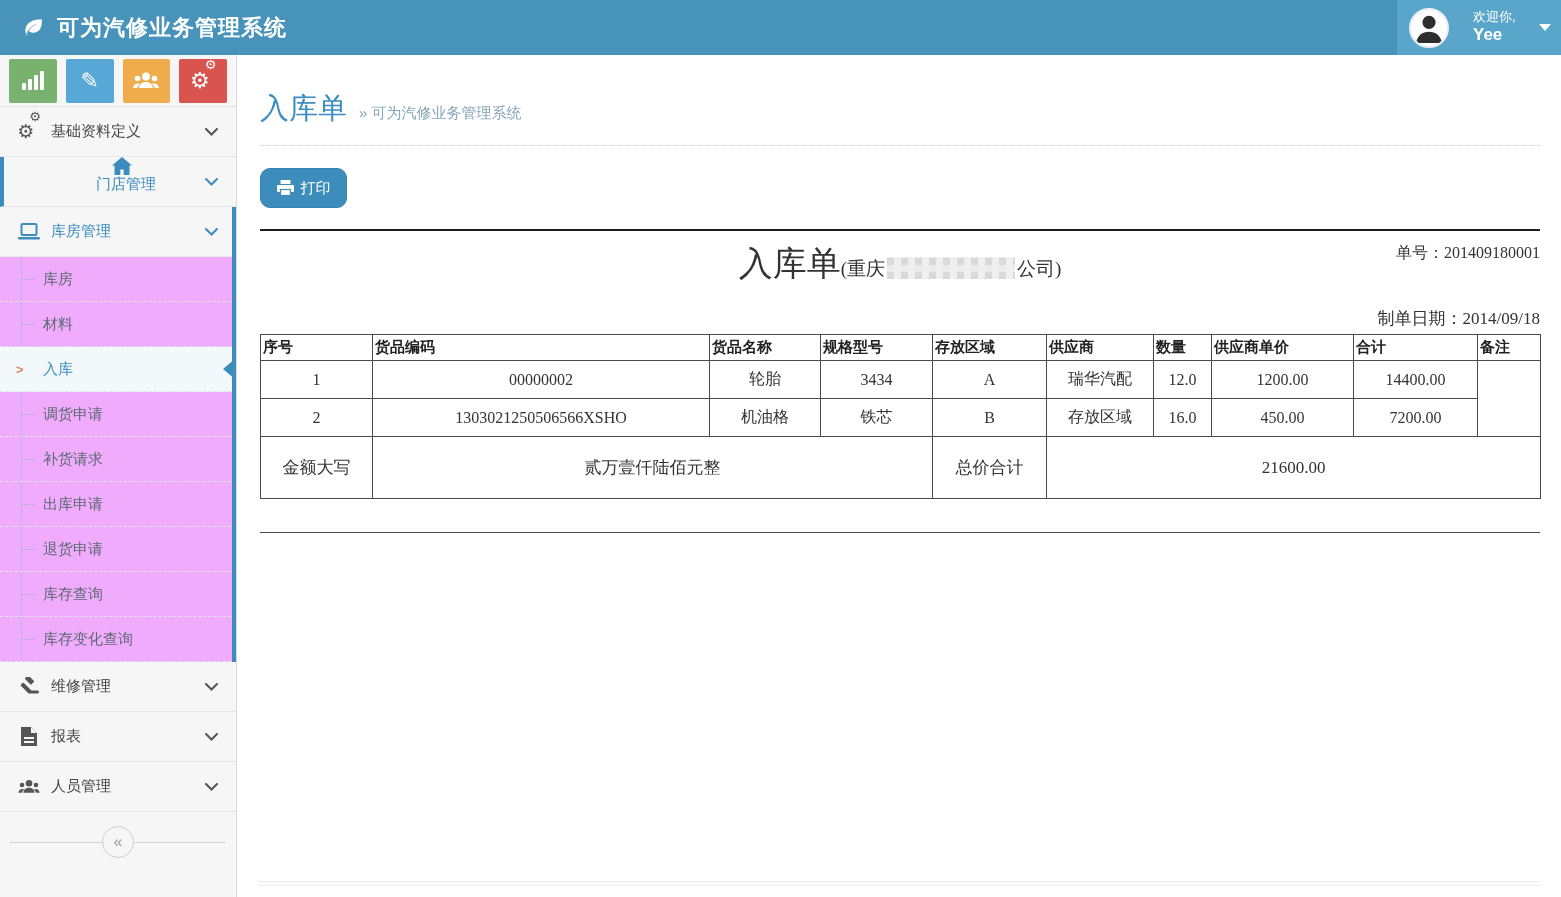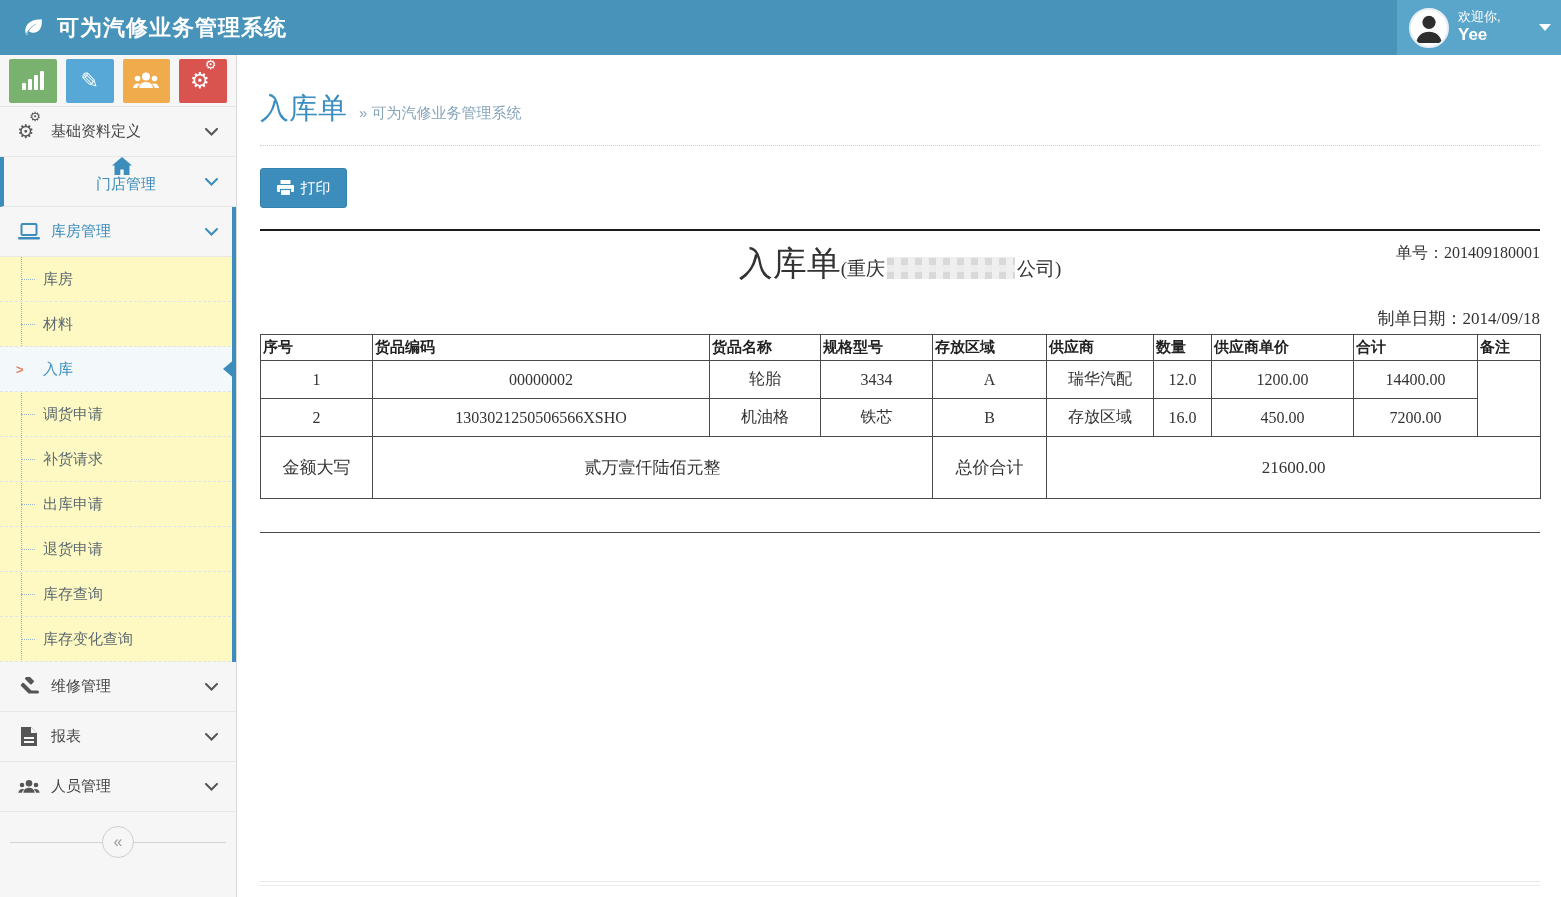--- a/index.html
+++ b/index.html
@@ -10,21 +10,21 @@
   .app-header { position:absolute; top:0; left:0; width:1561px; height:55px;
     background:#4793ba; display:flex; align-items:stretch; z-index:10; }
   .brand { display:flex; align-items:center; gap:11px; padding-left:20px; color:#fff;
     font-size:22px; font-weight:bold; letter-spacing:1px; }
   .leaf-ic { display:inline-flex; }
   .user-box { margin-left:auto; width:164px; background:#5aa5ca; display:flex;
     align-items:center; padding:0 10px 0 12px; cursor:pointer; }
   .avatar { width:40px; height:40px; border-radius:50%; background:#fff;
     display:flex; align-items:center; justify-content:center; overflow:hidden;
     border:2px solid #e9eef2; flex:0 0 auto; }
-  .user-text { color:#fff; line-height:1.15; margin-left:9px; }
+  .user-text { color:#fff; line-height:1.15; margin-left:24px; }
   .user-text .welcome { display:block; font-size:13px; }
   .user-text .uname { display:block; font-size:17px; font-weight:bold; }
   .caret { margin-left:auto; width:0; height:0; border-left:6px solid transparent;
     border-right:6px solid transparent; border-top:7px solid #fff; }
 
   
   .sidebar { position:absolute; top:55px; left:0; bottom:0; width:237px;
     background:#f6f6f6; border-right:1px solid #d9d9d9; }
   .quick-row { height:52px; display:flex; align-items:center; gap:9px;
     padding:0 9px; border-bottom:1px solid #e3e3e3; }
@@ -45,21 +45,21 @@
   .menu-item .mi-icon { width:26px; display:inline-flex; justify-content:center;
     margin-right:9px; color:#555; }
   .menu-item .chev { position:absolute; right:18px; top:50%; transform:translateY(-50%); }
   .menu-item.blue { color:#3c8dbc; }
   .menu-item.left-accent { border-left:4px solid #3c8dbc; padding-left:12px;flex-direction:column; }
 
   .expanded-wrap { position:relative; }
   .expanded-wrap::after { content:''; position:absolute; top:0; bottom:0; right:0;
     width:4px; background:#3c8dbc; }
 
-  .submenu { position:relative; background:#fef9c3; }
+  .submenu { position:relative; background:#f0abfc; }
   .submenu::before { content:''; position:absolute; left:21px; top:0; bottom:0;
     border-left:1px dotted #94b6cc; }
   .submenu-item { height:45px; display:flex; align-items:center; padding-left:43px;
     border-bottom:1px dashed #dde5eb; color:#5b6a72; font-size:15px; cursor:pointer;
     position:relative; }
   .submenu-item::before { content:''; position:absolute; left:21px; top:50%;
     width:14px; border-top:1px dotted #94b6cc; }
   .submenu-item.active { color:#3c8dbc; background:#f3f8fb; }
   .submenu-item.active::before { display:none; }
   .submenu-item.active::after { content:''; position:absolute; right:0; top:50%;
@@ -78,21 +78,21 @@
 
   
   .main { position:absolute; top:55px; left:238px; right:0; bottom:0; background:#fff;
     padding:14px 21px 0 22px; }
   .page-head { padding-top:20px; display:flex; align-items:baseline; gap:12px; }
   .page-title { color:#3b8ec2; font-size:29px; font-weight:normal; }
   .crumb { color:#86a5ba; font-size:15px; }
   .head-divider { border-bottom:1px dotted #cfcfcf; margin-top:16px; }
 
   .print-btn { margin-top:22px; width:87px; height:40px; background:#3c8dbc;
-    border:1px solid #3582ae; border-radius:3px; color:#fff; font-size:15px;
+    border:1px solid #3582ae; border-radius:10px; color:#fff; font-size:15px;
     display:flex; align-items:center; justify-content:center; gap:7px; cursor:pointer; }
 
   .doc { margin-top:21px; font-family:"Liberation Serif","DejaVu Serif",serif; color:#333; }
   .doc-top-rule { border-top:2px solid #1c1c1c; }
   .doc-title-band { position:relative; text-align:center; padding-top:10px; height:62px; }
   .doc-title { font-size:34px; }
   .doc-company { font-size:19px; }
   .redacted { display:inline-block; vertical-align:middle; width:128px; height:22px;
     margin:0 2px 6px 2px;
     background:

